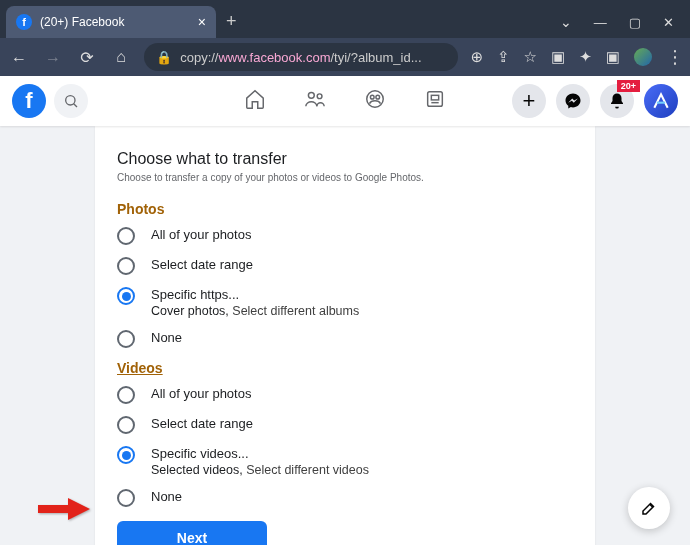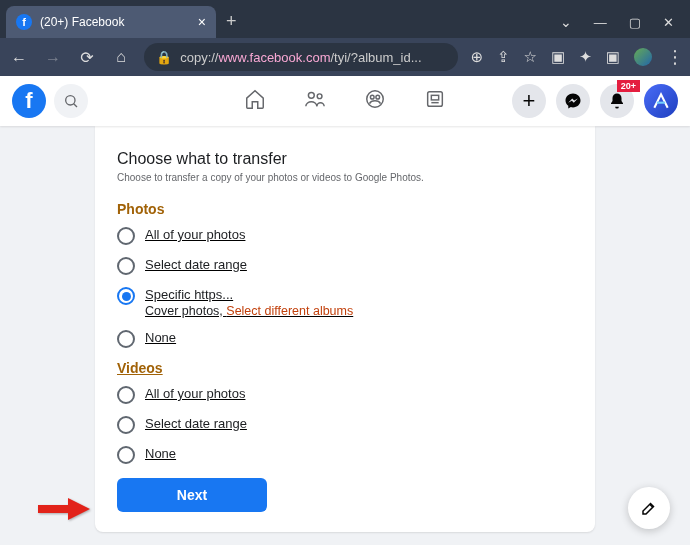--- a/index.html
+++ b/index.html
@@ -37,27 +37,27 @@
   .badge { position: absolute; top: -4px; right: -6px; background: #e41e3f; color: #fff; font-size: 9px; padding: 1px 4px; border-radius: 0; font-weight: bold; }
   .avatar { width: 34px; height: 34px; border-radius: 50%; background: linear-gradient(135deg,#4a6cf7,#1e3fbf); display: flex; align-items: center; justify-content: center; }
   
   
   .stage { display: flex; justify-content: center; padding-top: 0; }
   .card { background: #fff; width: 500px; border-radius: 0 0 8px 8px; box-shadow: 0 1px 2px rgba(0,0,0,0.1); padding: 24px 0 20px 0; }
   .card-inner { padding: 0 22px; }
   .h1 { font-size: 16px; font-weight: 400; color: #1c1e21; margin-bottom: 4px; }
   .sub { font-size: 10px; color: #65676b; margin-bottom: 18px; }
   .sec-title { font-size: 14px; font-weight: 700; color: #a16207; margin-bottom: 10px; }
-  .opt-row { display: flex; align-items: flex-start; gap: 10px; margin-bottom: 12px; text-decoration: underline; }
+  .opt-row { display: flex; align-items: flex-start; gap: 16px; margin-bottom: 12px; }
   .radio { width: 18px; height: 18px; border: 2px solid #606770; border-radius: 50%; flex-shrink: 0; margin-top: 0; display: flex; align-items: center; justify-content: center; }
   .radio.sel { border-color: #1877f2; }
   .radio.sel::after { content: ""; width: 9px; height: 9px; background: #1877f2; border-radius: 50%; }
   .opt-text { font-size: 13px; color: #1c1e21; }
   .opt-sub { font-size: 12.5px; color: #1c1e21; margin-top: 2px; }
-  .opt-sub .link { color: #c2410c; cursor: pointer; }
+  .opt-sub .link { color: #404040; cursor: pointer; }
   .sec2 { margin-top: 6px; text-decoration: underline; }
   
   .next-btn { margin: 14px 0 0 22px; width: 150px; height: 34px; background: #1877f2; color: #fff; border: none; border-radius: 6px; font-size: 14px; font-weight: 600; display: flex; align-items: center; justify-content: center; cursor: pointer; }
   
   .arrow { position: absolute; left: 38px; top: 496px; }
   .arrow svg { filter: drop-shadow(1px 1px 1px rgba(0,0,0,0.3)); }
   
   .fab { position: fixed; right: 20px; bottom: 16px; width: 42px; height: 42px; background: #fff; border-radius: 50%; box-shadow: 0 2px 8px rgba(0,0,0,0.2); display: flex; align-items: center; justify-content: center; font-size: 18px; color: #050505; }
 </style>
 </head>
@@ -208,20 +208,27 @@
               <div class="opt-text">All of your photos</div>
             </div>
           </div>
           <div class="opt-row">
             <div class="radio"></div>
             <div>
               <div class="opt-text">Select date range</div>
             </div>
           </div>
           <div class="opt-row">
+            <div class="radio sel"></div>
+            <div>
+              <div class="opt-text">Specific videos...</div>
+              <div class="opt-sub"><span>Selected videos, </span><span class="link">Select different videos</span></div>
+            </div>
+          </div>
+          <div class="opt-row">
             <div class="radio"></div>
             <div>
               <div class="opt-text">None</div>
             </div>
           </div>
         </div>
     </div>
     <button class="next-btn">Next</button>
   </div>
 </div>

